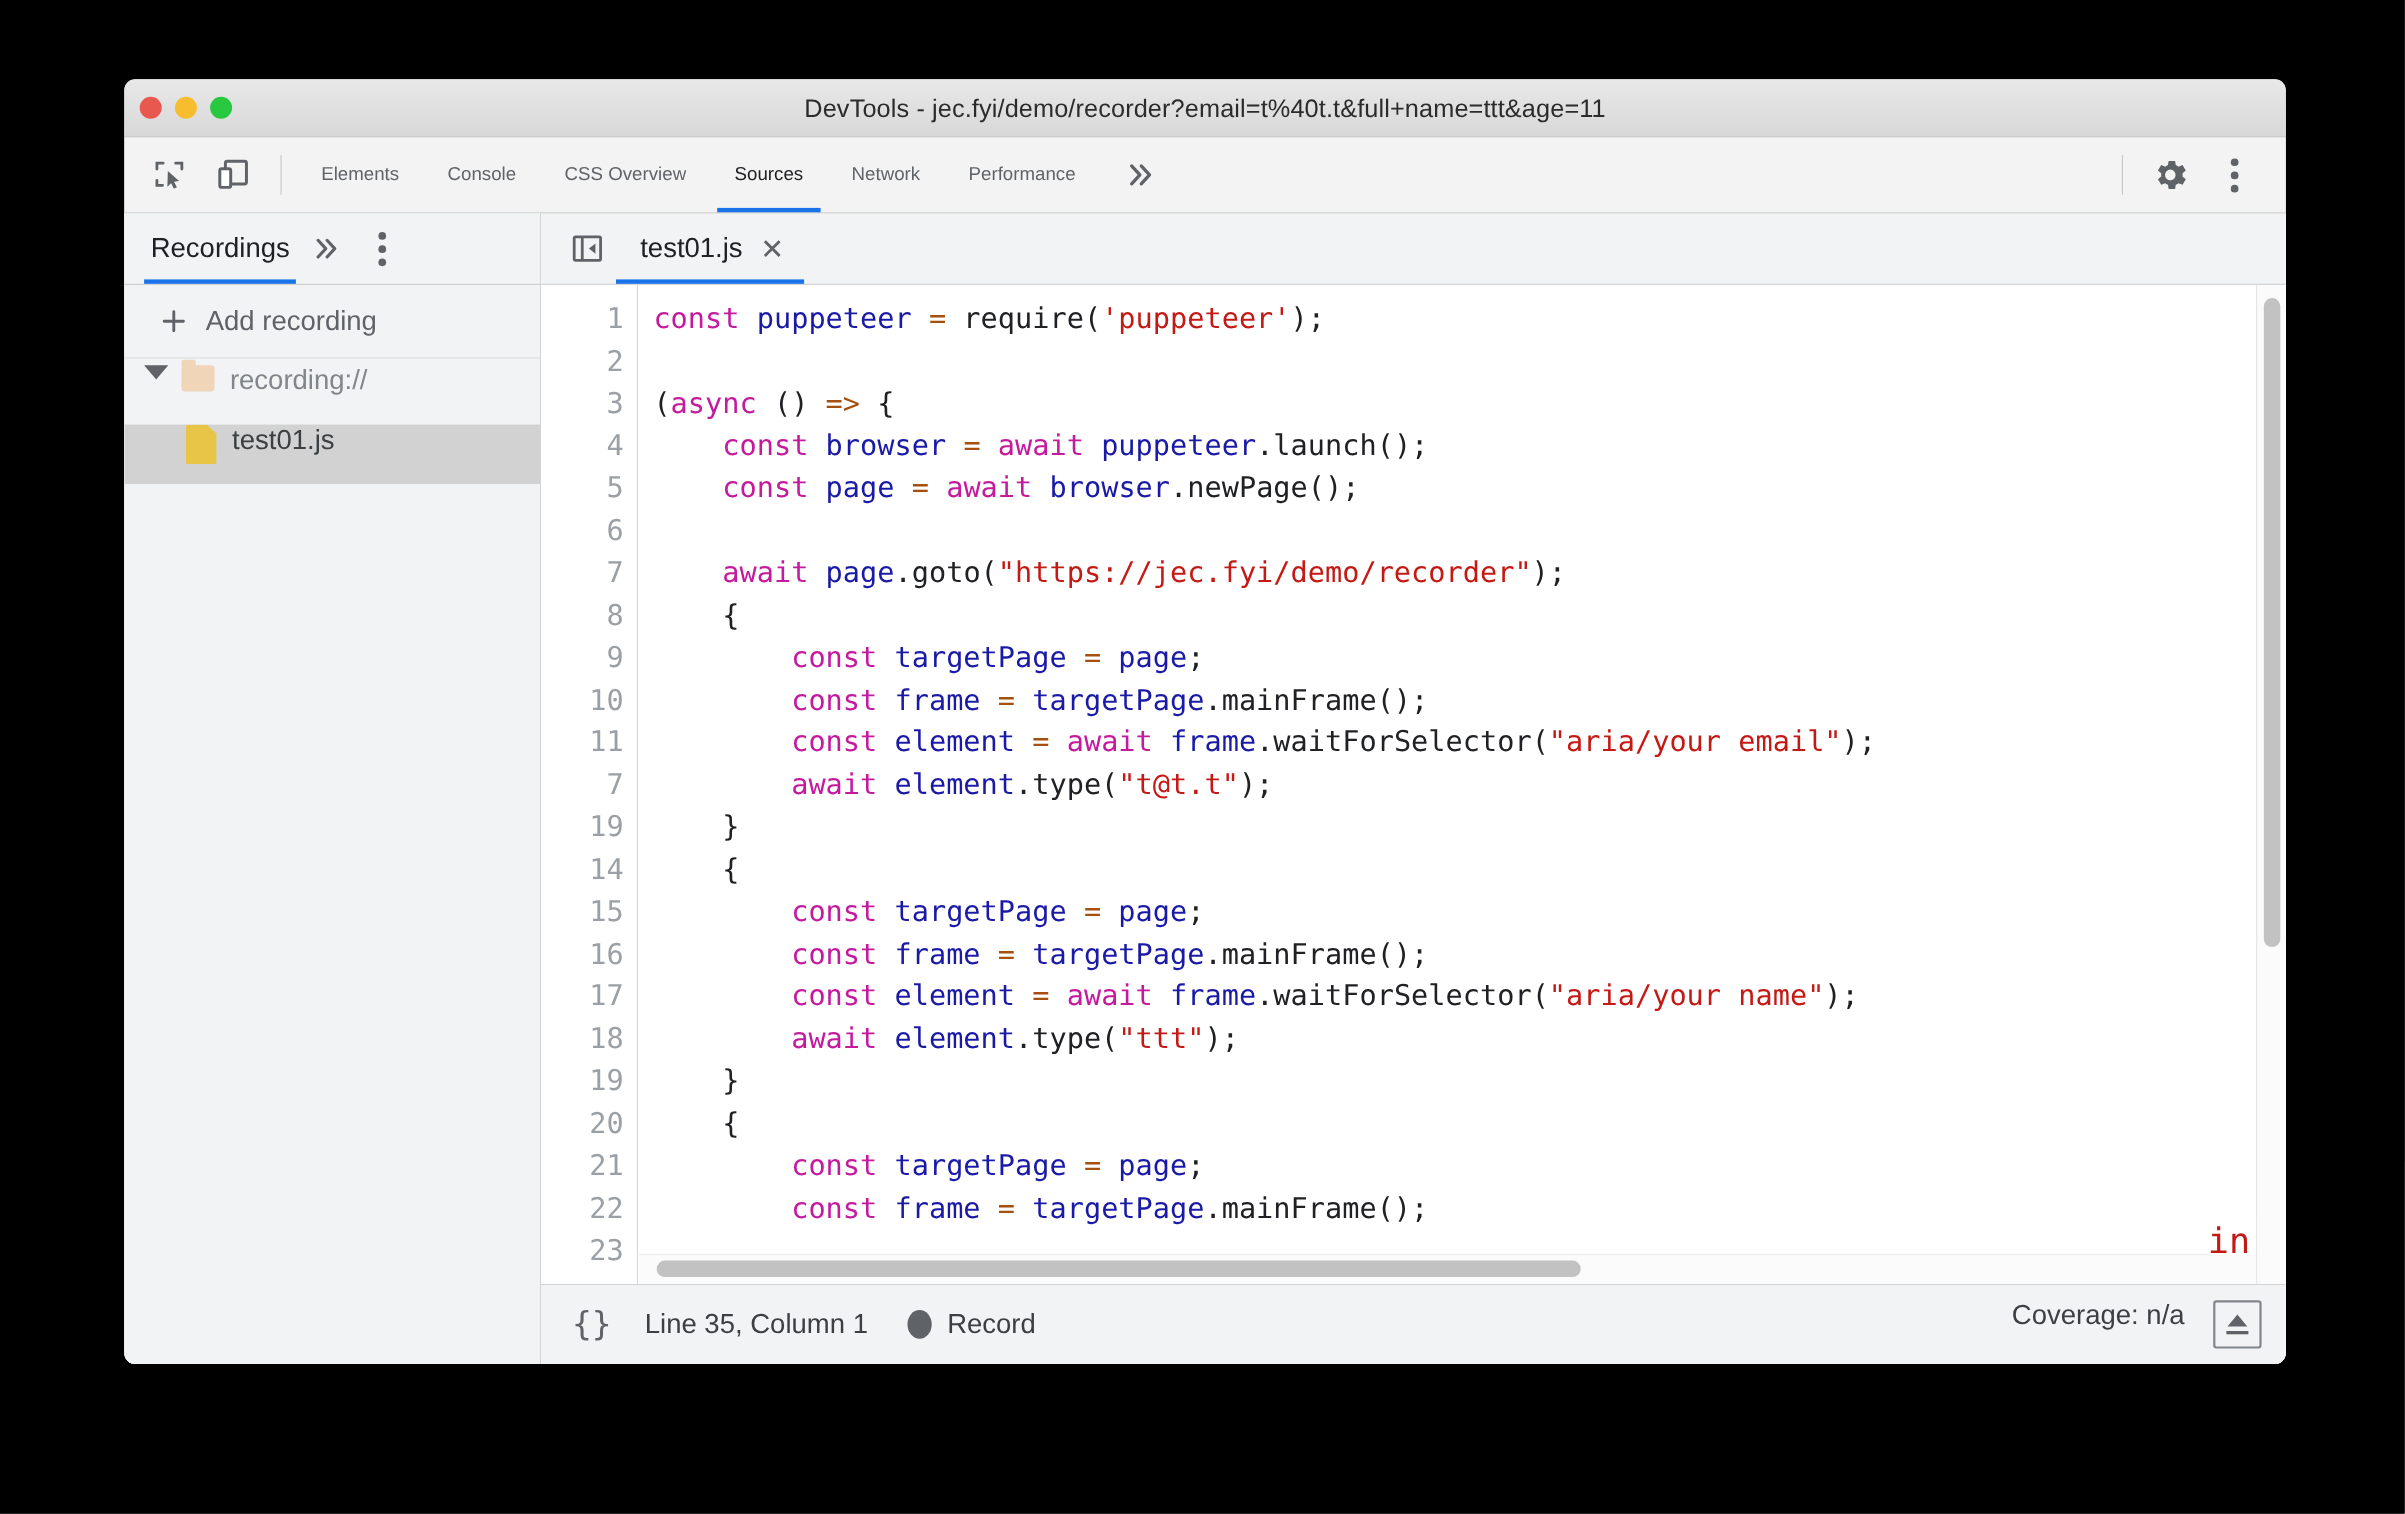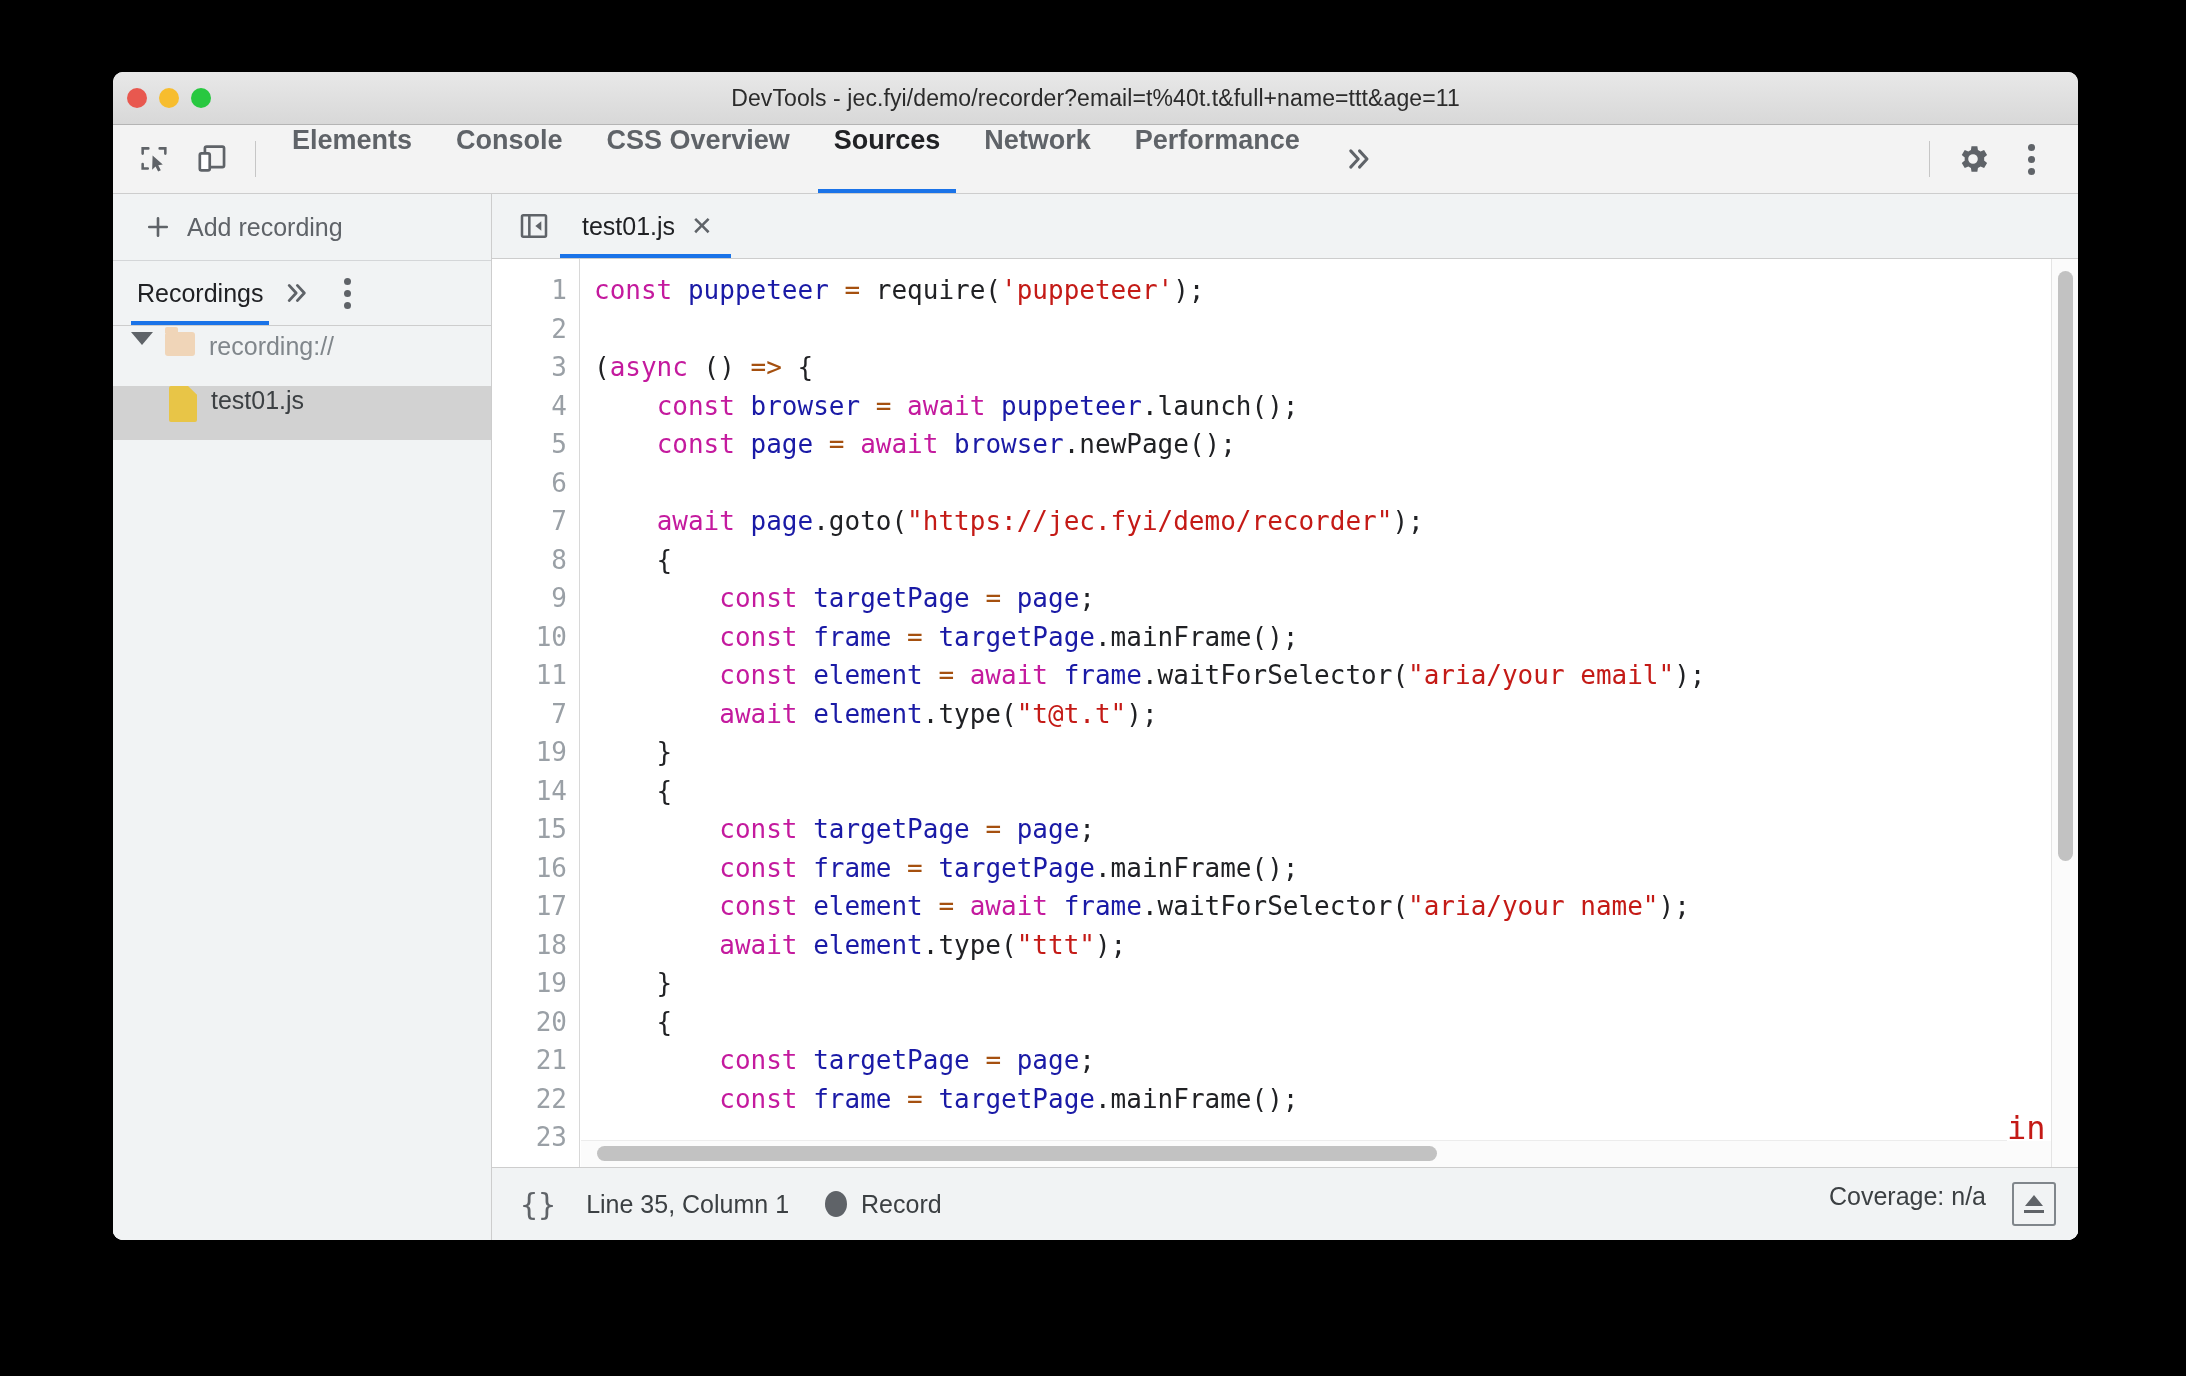--- a/index.html
+++ b/index.html
@@ -92,28 +92,27 @@
     cursor: default;
   }
   .vsep {
     width: 1px;
     background: #c6c6c6;
     margin: 16px 14px;
     flex: 0 0 1px;
   }
   .main-tab {
     display: flex;
-    align-items: flex-start;
+    align-items: center;
     padding: 0 22px;
-    font-size: 27px;
+    font-size: 17px;
     color: #5f6368;
     position: relative;
     white-space: nowrap;
     cursor: default;
-    font-weight: bold;
   }
   .main-tab.active {
     color: #202124;
   }
   .main-tab.active::after {
     content: "";
     position: absolute;
     left: 6px;
     right: 6px;
     bottom: 0;
@@ -563,44 +562,44 @@
               <i></i>
               <i></i>
             </span>
         </div>
       </div>
     </div>
 
     <div id="panel-body">
 
       <div id="sidebar">
-        <div id="add-recording-row">
-          <svg width="30" height="30" viewBox="0 0 24 24" stroke="#5f6368" stroke-width="2.1" stroke-linecap="round">
-            <path d="M12 5v14M5 12h14"></path>
-          </svg>
-          <span id="add-recording-label">Add recording</span>
-        </div>
-
         <div id="sidebar-tabstrip">
           <div id="recordings-tab">
             <span>Recordings</span>
           </div>
           <div class="sb-icon">
             <svg width="28" height="28" viewBox="0 0 24 24" fill="none" stroke="#5f6368" stroke-width="2.4" stroke-linecap="round" stroke-linejoin="round">
               <path d="M7 5.5l6 6.5-6 6.5"></path>
                 <path d="M14 5.5l6 6.5-6 6.5"></path>
             </svg>
           </div>
           <div class="sb-icon">
             <span class="dots-v">
                 <i></i>
                 <i></i>
                 <i></i>
               </span>
           </div>
+        </div>
+
+        <div id="add-recording-row">
+          <svg width="30" height="30" viewBox="0 0 24 24" stroke="#5f6368" stroke-width="2.1" stroke-linecap="round">
+            <path d="M12 5v14M5 12h14"></path>
+          </svg>
+          <span id="add-recording-label">Add recording</span>
         </div>
 
         <div id="tree">
           <div class="tree-row folder">
             <span class="twisty"></span>
             <span class="folder-icon"></span>
             <span>recording://</span>
           </div>
           <div class="tree-row file">
             <span class="js-file-icon"></span>

